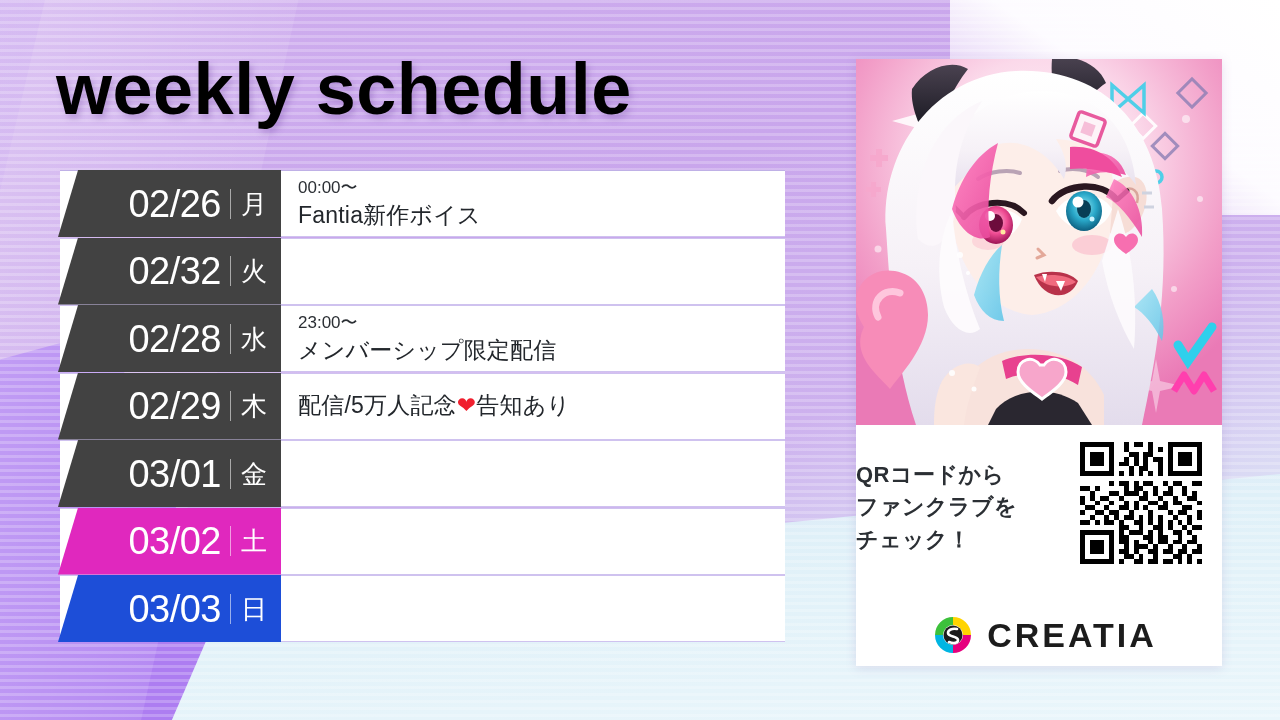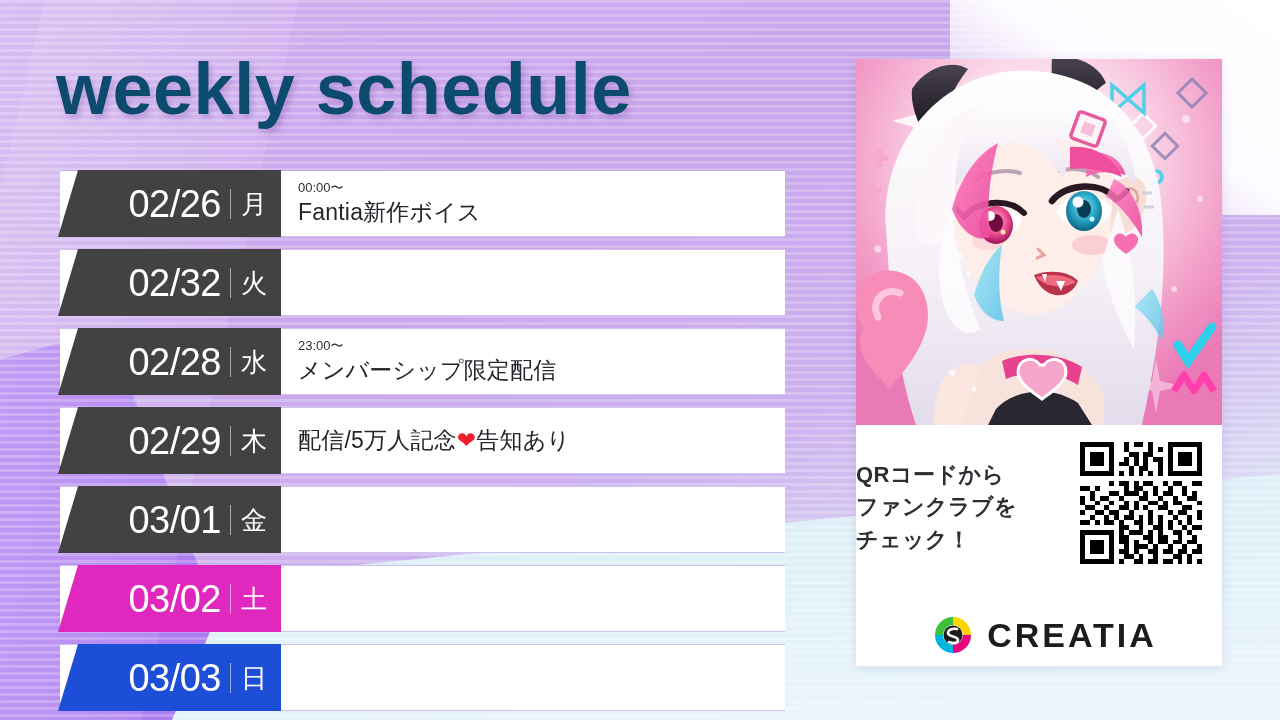--- a/index.html
+++ b/index.html
@@ -48,29 +48,29 @@
   }
   .bg-purple-wedge2{
     position:absolute; left:-120px; top:0px; width:300px; height:420px;
     background:linear-gradient(120deg,rgba(186,144,238,0.55),rgba(186,144,238,0) 80%);
     clip-path:polygon(0% 0%,55% 0%,22% 100%,0% 100%);
   }
 
   
   .title{
     position:absolute; left:56px; top:48px;
-    font-size:72px; font-weight:700; color:#0c4a6e;
+    font-size:72px; font-weight:700; color:#000000;
     letter-spacing:0.5px;
     text-shadow:3px 4px 6px rgba(120,80,170,0.35);
     white-space:nowrap;
   }
 
   
   .schedule{ position:absolute; left:60px; top:170px; width:725px; }
-  .row{ position:relative; height:67px; margin-bottom:12px; }
+  .row{ position:relative; height:67px; margin-bottom:0px; }
   .row + .row{ margin-top:0.5px; }
 
   .row-body{
     position:absolute; left:0; top:0; right:0; height:100%;
     background:#ffffff;
     border-top:1px solid #cfc2ef;
     border-bottom:1px solid #cfc2ef;
   }
   .row:first-child .row-body{ border-top:1px solid #bfb0e6; }
 
@@ -96,21 +96,21 @@
   .badge-dow{
     font-size:26px; font-weight:400; color:#ffffff;
     line-height:1; display:inline-block; min-width:26px; text-align:center;
   }
 
   .row-content{
     position:absolute; left:238px; top:0; right:0; height:100%;
     display:flex; flex-direction:column; justify-content:center;
     padding-left:0px;
   }
-  .ev-time{ font-size:13px; color:#2b2f34; line-height:1.45; }
+  .ev-time{ font-size:17px; color:#2b2f34; line-height:1.45; }
   .ev-title{ font-size:23px; color:#23272c; line-height:1.3; letter-spacing:0.2px; }
   .heart{ color:#f01f2e; }
 
   
   .card{
     position:absolute; left:856px; top:59px; width:366px; height:607px;
     background:#ffffff;
     box-shadow:0 2px 10px rgba(130,100,170,0.18);
     overflow:hidden;
   }

